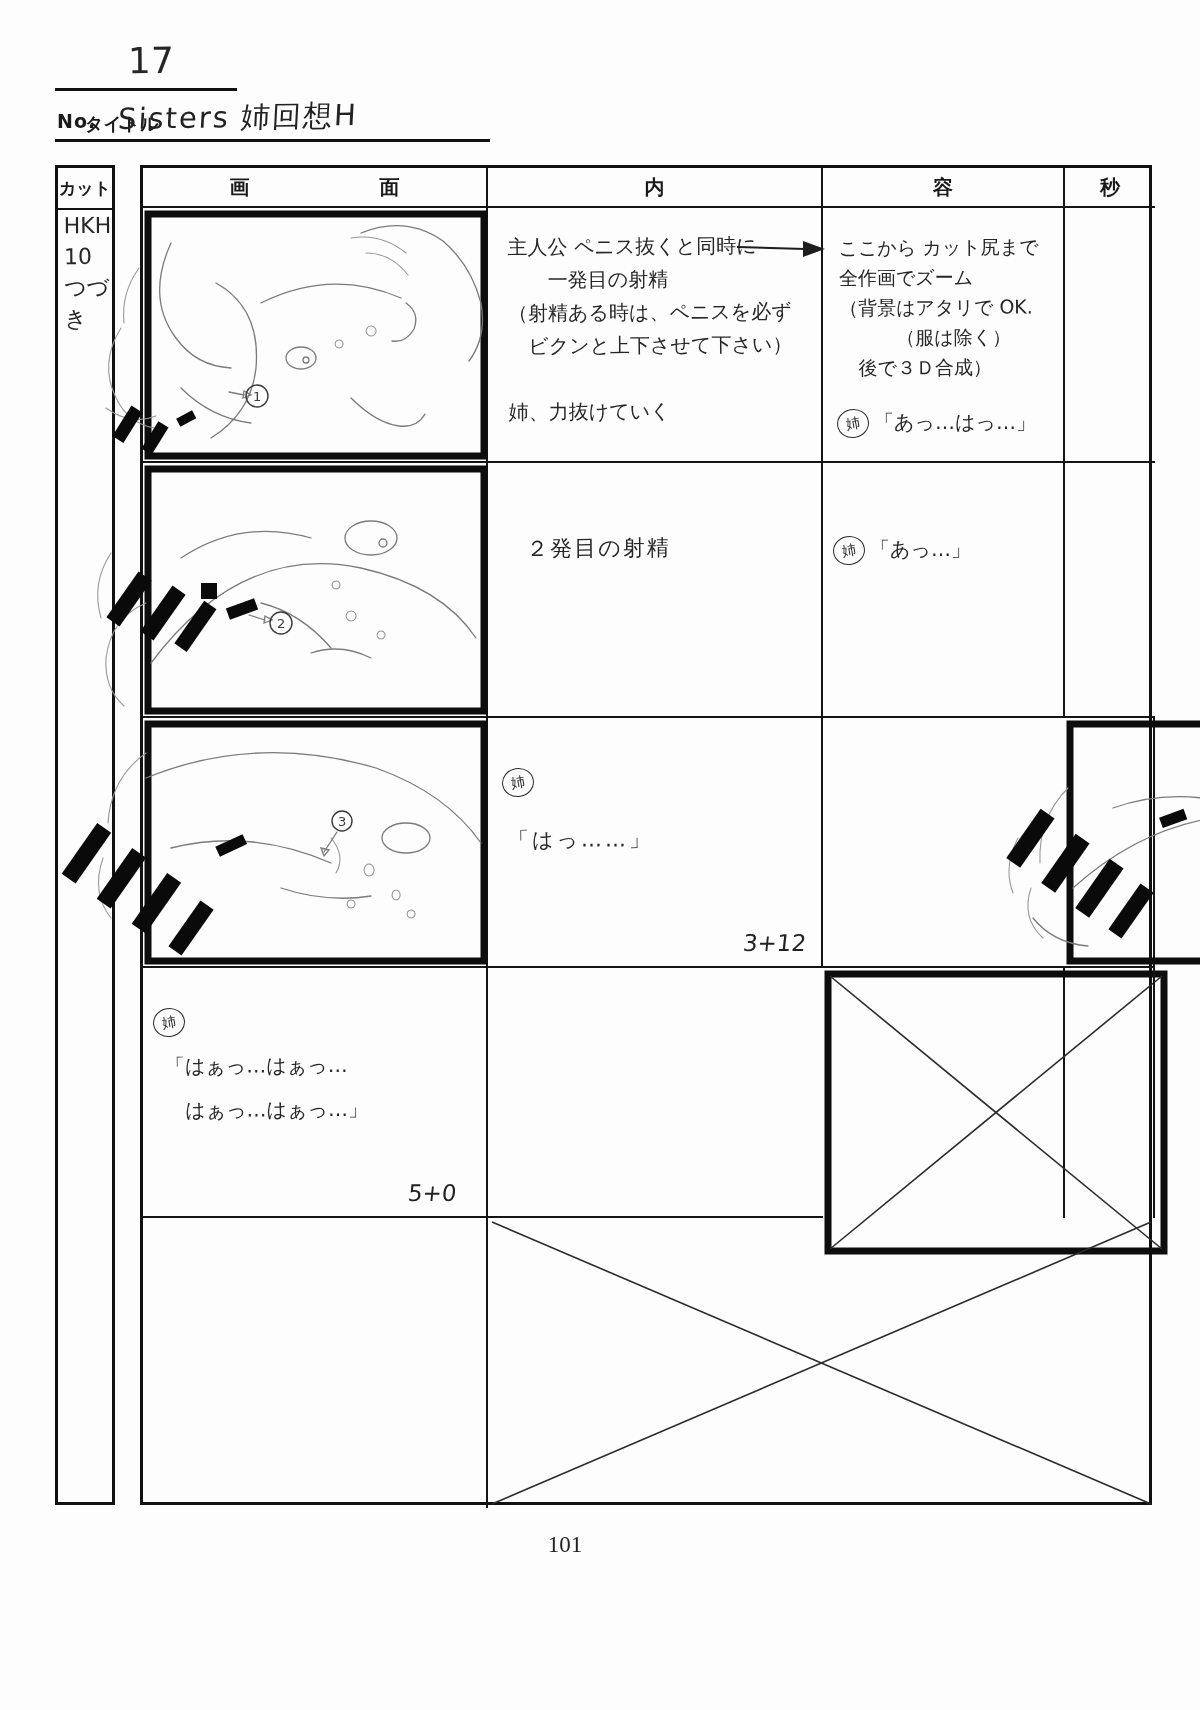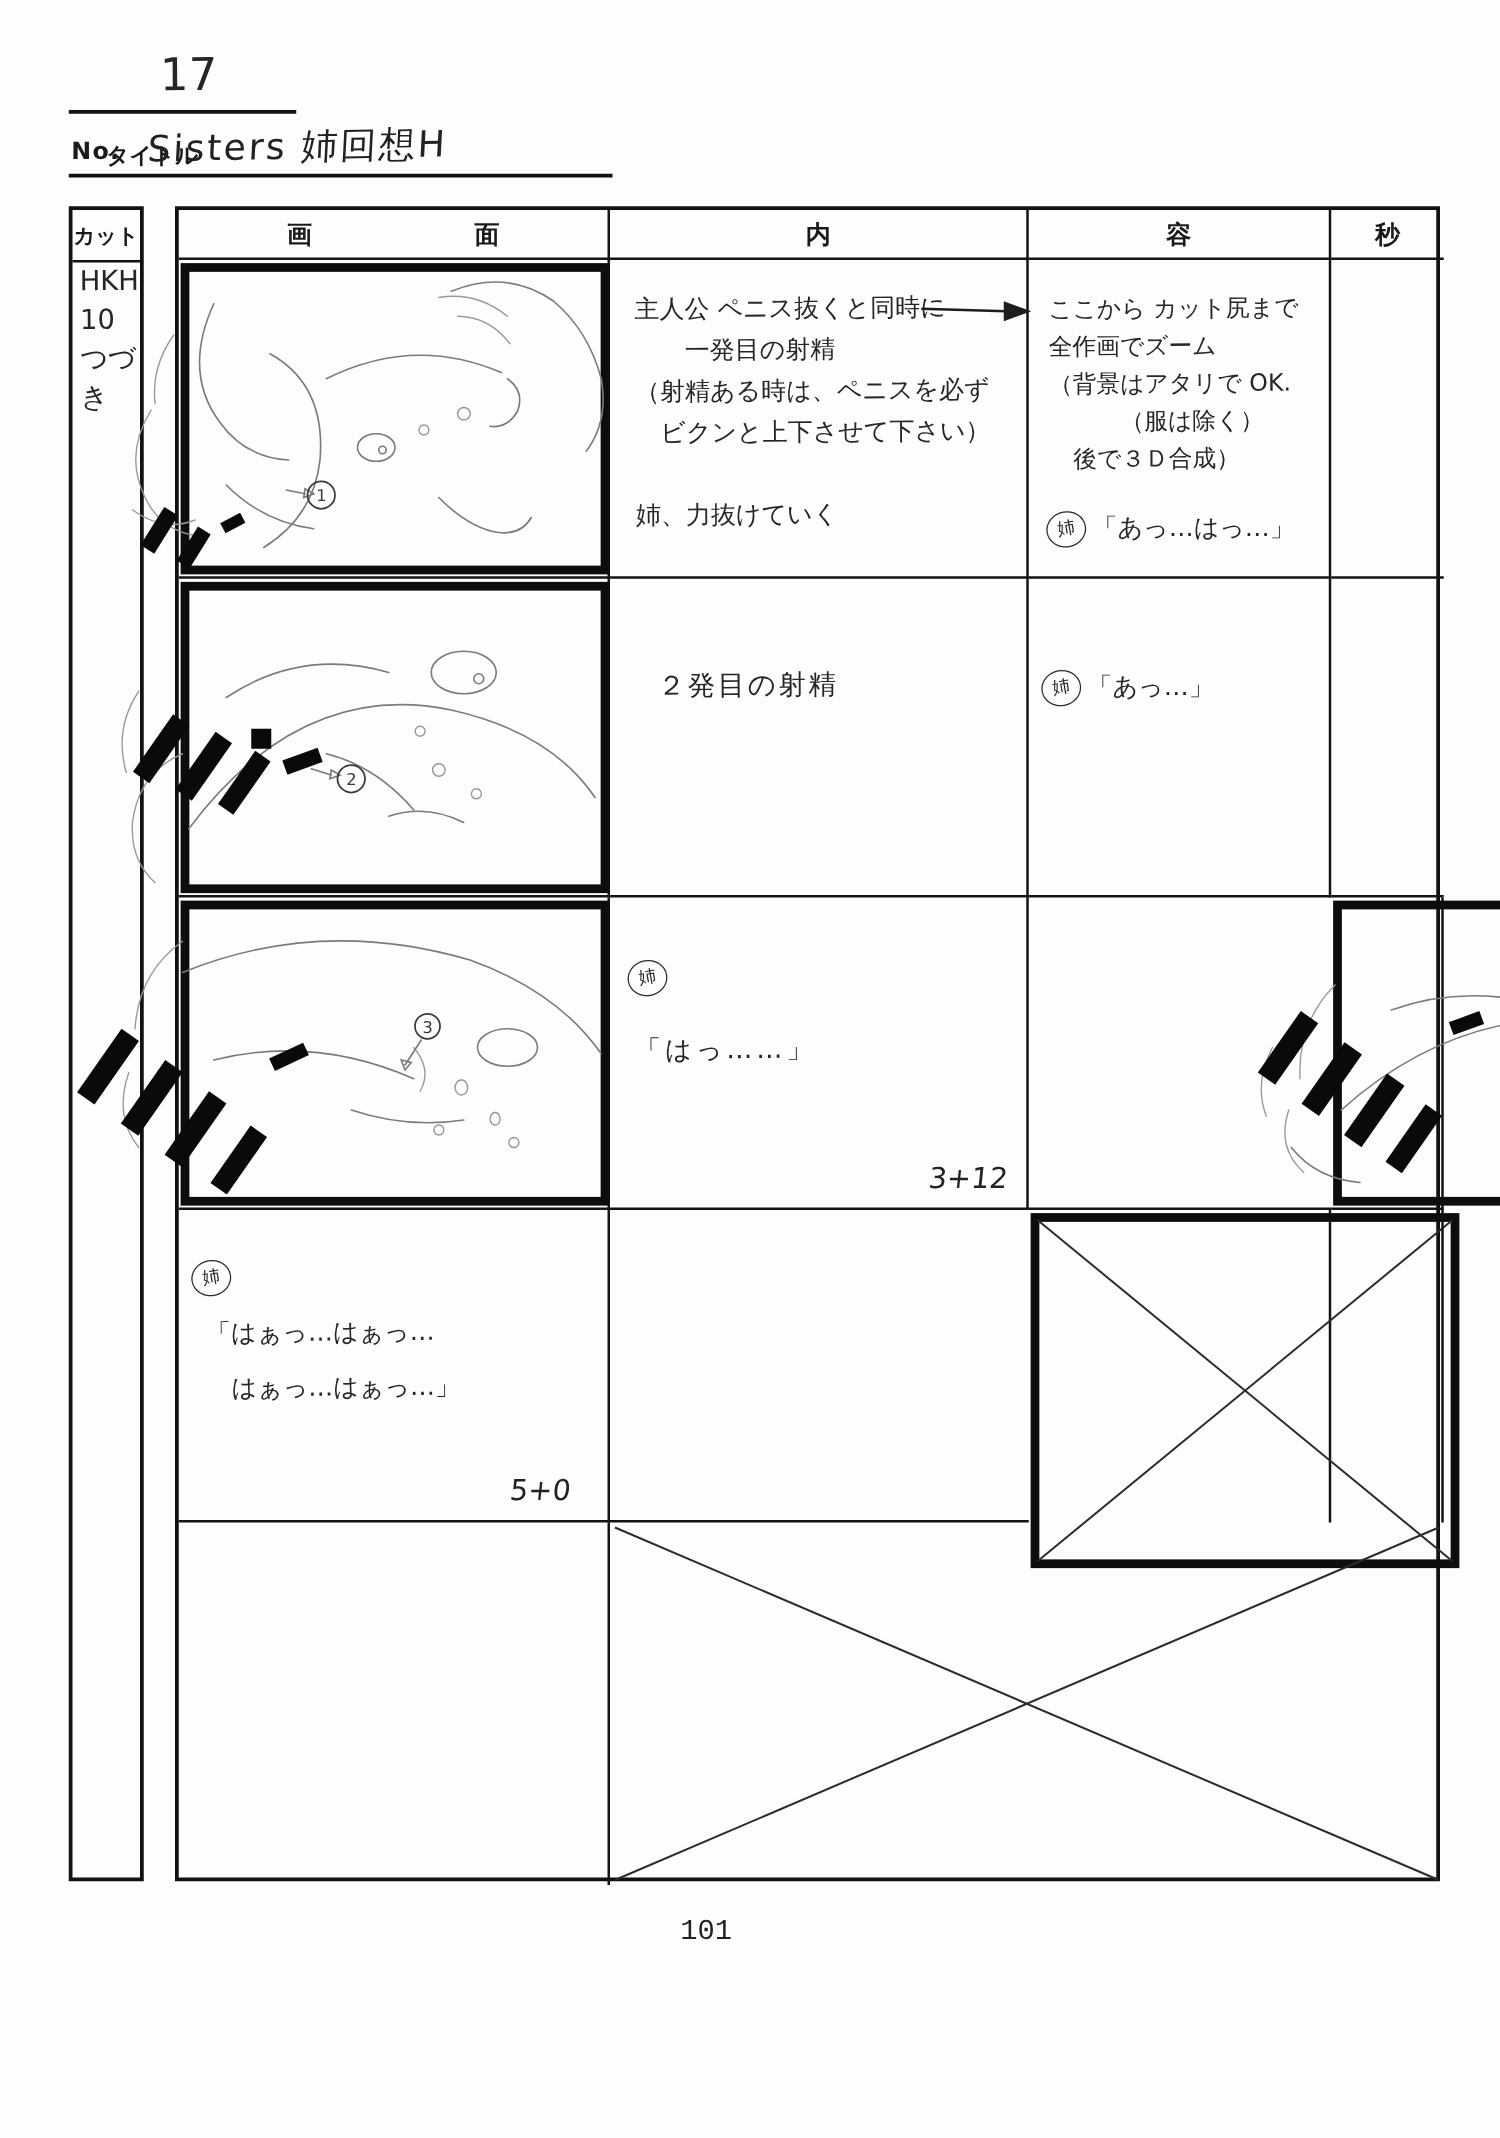--- a/index.html
+++ b/index.html
@@ -43,21 +43,21 @@
   .dlg-row3b{margin:22px 0 0 20px;font-size:21px;letter-spacing:3px;}
   .dlg-row4{margin:40px 0 0 10px;}
   .dlg-row4 .dlg-block{margin:6px 0 0 12px;line-height:44px;font-size:20px;}
   .secs{position:absolute;left:-80px;bottom:10px;font-size:23px;color:#222;transform:skewX(-6deg);}
   
   .screen-cell{position:relative;}
   .sketch{position:absolute;left:-92px;top:0;pointer-events:none;}
   .arrow-into-note{position:absolute;left:-88px;top:28px;}
   .row5x{position:absolute;left:345px;top:1050px;pointer-events:none;}
   .page-num{position:absolute;left:0;top:1532px;width:1130px;text-align:center;
-            font-family:Liberation Mono, monospace;font-size:23px;color:#222;}
+            font-family:Liberation Serif, serif;font-size:23px;color:#222;}
   svg .sk{fill:none;stroke:#7b7b7b;stroke-width:1.3;stroke-linecap:round;}
   svg .sk2{fill:none;stroke:#999;stroke-width:1.1;stroke-linecap:round;}
   svg .bar{fill:#0a0a0a;stroke:none;}
   svg .frame{fill:none;stroke:#0d0d0d;stroke-width:7;}
   svg .num{fill:none;stroke:#3a3a3a;stroke-width:1.4;}
   svg .numt{fill:#3a3a3a;font-size:13px;font-family:"DejaVu Sans",sans-serif;}
   svg .xline{stroke:#2b2b2b;stroke-width:1.6;}
   svg .arr{stroke:#1d1d1d;stroke-width:2;}
 </style>
 </head>

